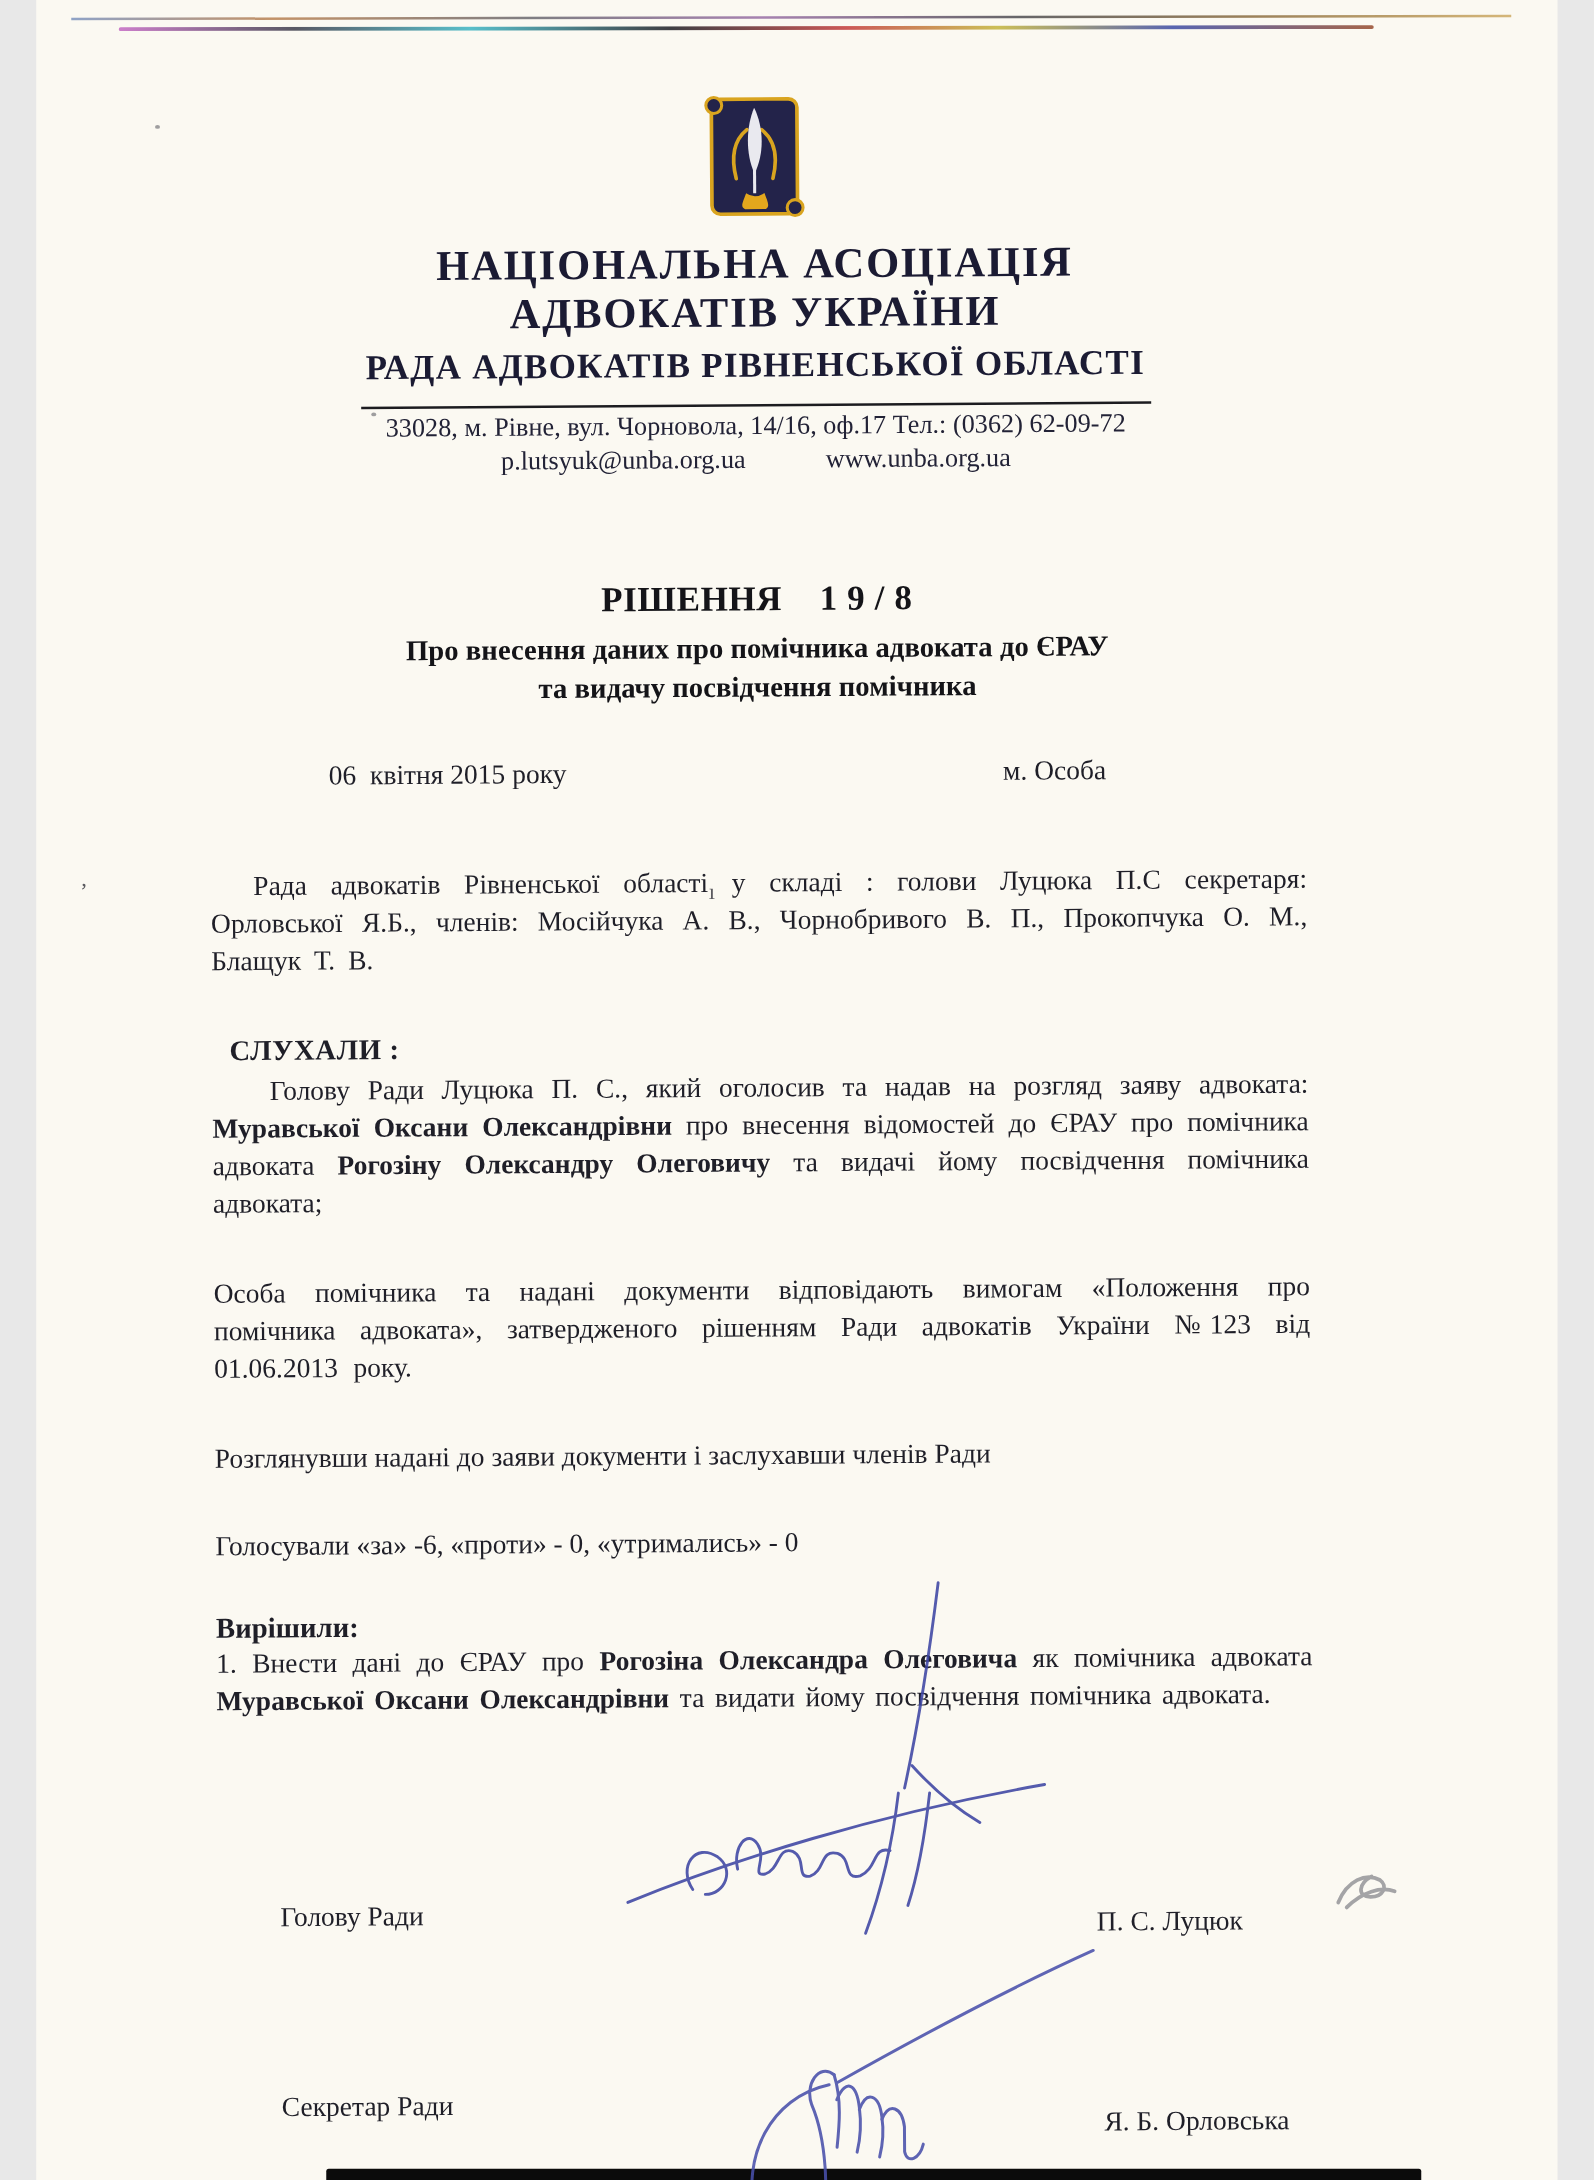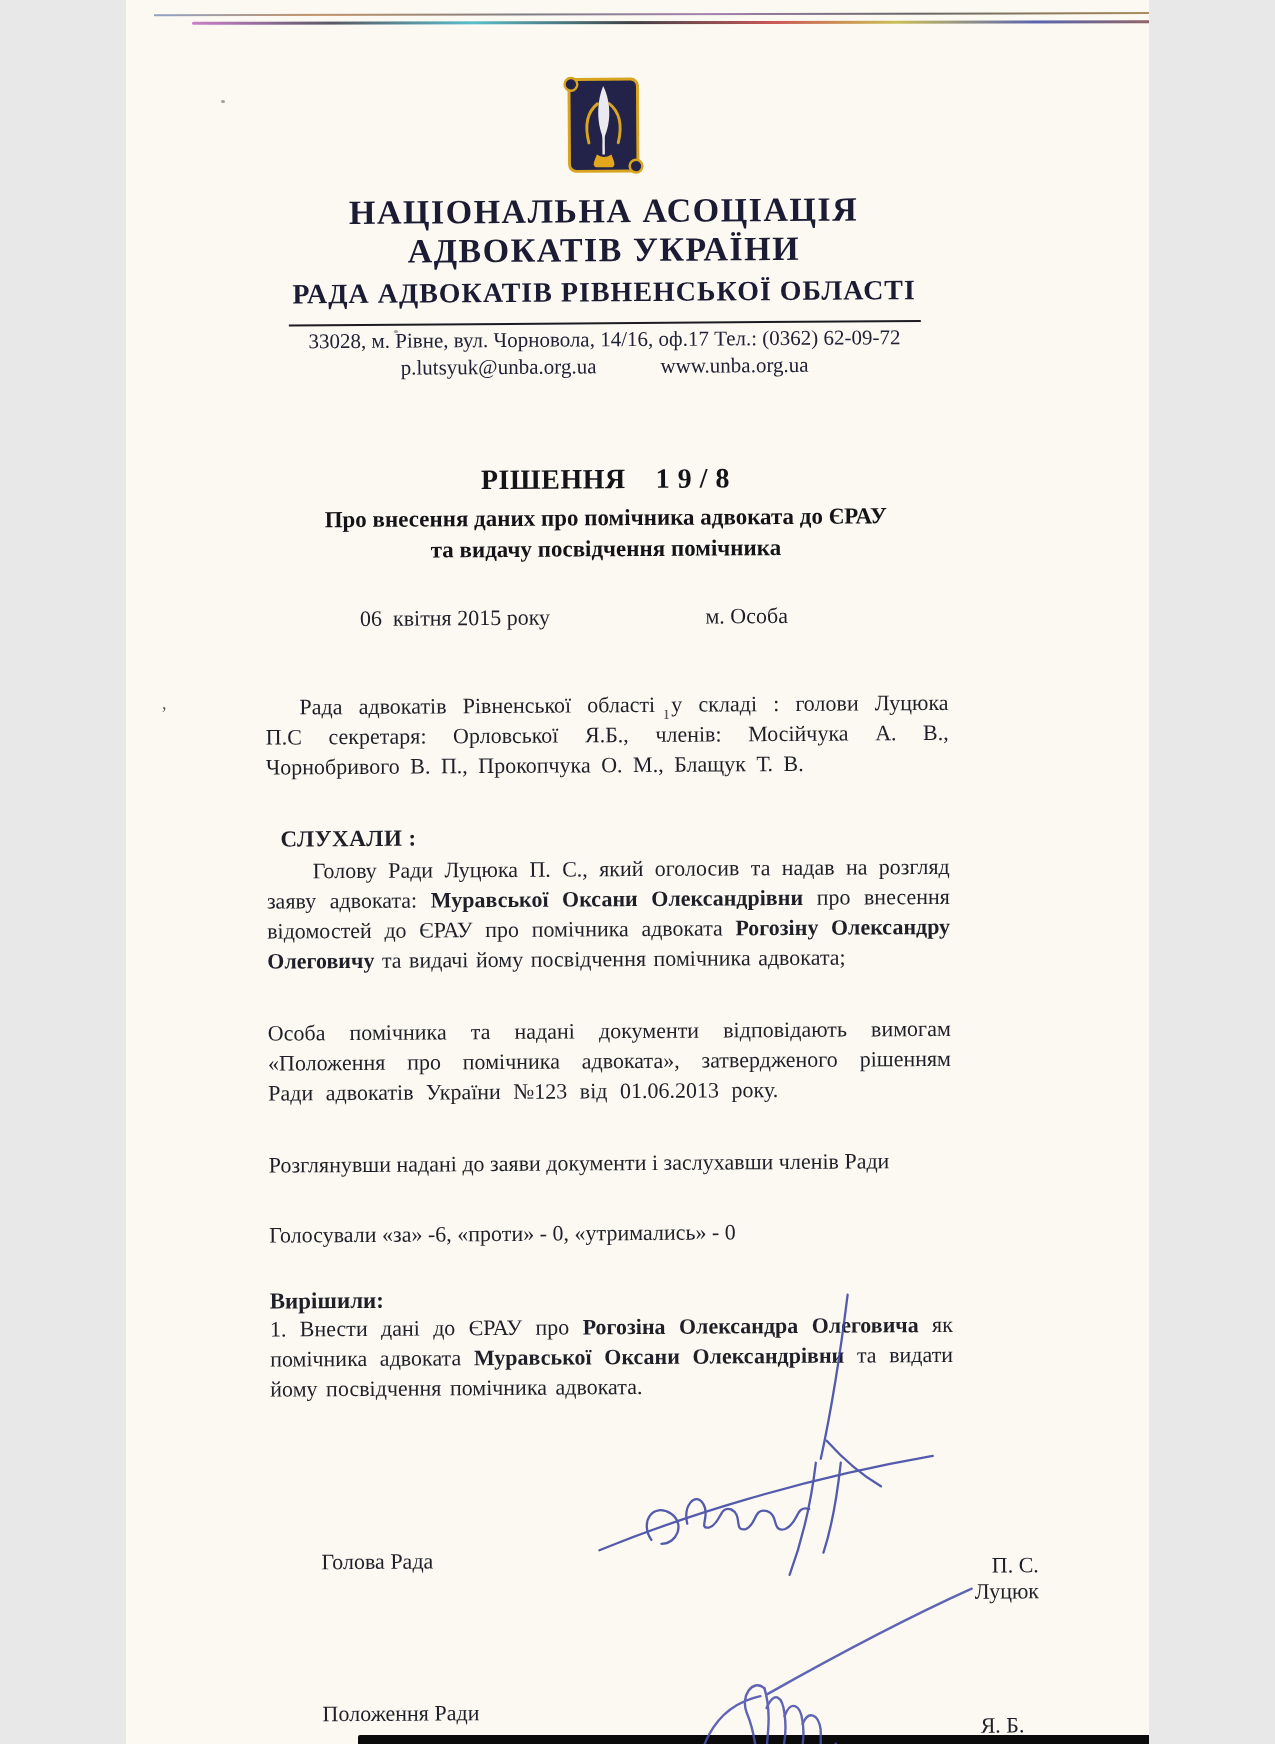--- a/index.html
+++ b/index.html
@@ -1,18 +1,18 @@
 <!DOCTYPE html>
 <html><head>
 <meta charset="utf-8">
 <style>
   html,body { margin:0; padding:0; background:#e8e8e8; }
   .page {
     position: relative;
-    width: 1023px;
+    width: 1217px;
     height: 1744px;
     margin: 0 auto;
     background: #fbf9f2;
     overflow: hidden;
     font-family: "Liberation Serif", "DejaVu Serif", serif;
     color: #1f1f28;
   }
   
   .artifact-line1 {
     position:absolute; top:13px; left:28px; width:1152px; height:2px;
@@ -128,23 +128,23 @@
     <div class="para p-vidpovid">Особа помічника та надані документи відповідають вимогам «Положення про помічника адвоката», затвердженого рішенням Ради адвокатів України №123 від 01.06.2013 року.</div>
 
     <div class="para p-rozgl">Розглянувши надані до заяви документи  і  заслухавши членів Ради</div>
 
     <div class="para p-golos">Голосували «за» -6, «проти» - 0, «утримались» - 0</div>
 
     <div class="decided-label">Вирішили:</div>
     <div class="para p-decided"><span>1. Внести дані  до ЄРАУ про </span><b>Рогозіна Олександра Олеговича</b><span> як помічника  адвоката </span><b>Муравської Оксани Олександрівни</b><span> та видати  йому посвідчення помічника адвоката.</span></div>
 
     <div class="sig-area">
-      <span class="sig-label chairman-role">Голова Рада</span>
+      <span class="sig-label chairman-role">Голову Ради</span>
       <span class="sig-label chairman-name">П. С. Луцюк</span>
-      <span class="sig-label secretary-role">Положення Ради</span>
+      <span class="sig-label secretary-role">Секретар Ради</span>
       <span class="sig-label secretary-name">Я. Б. Орловська</span>
 
       <svg class="sig-svg sig1" width="350" height="300" viewBox="0 0 350 300">
         <g fill="none" stroke="#3d45a3" stroke-width="2.3" stroke-linecap="round" opacity="0.88">
           <path d="M258,4 C252,50 243,110 230,168"></path>
           <path d="M8,258 C90,225 210,188 342,166"></path>
           <path d="M60,248 C48,230 62,210 80,222 C94,232 86,252 70,252"></path>
           <path d="M96,232 C92,214 104,200 112,212 C120,224 106,238 118,236 C130,232 128,214 140,218 C152,224 142,240 154,238 C166,234 162,216 176,220 C188,224 180,242 194,238 C208,232 204,214 218,218"></path>
           <path d="M225,172 C220,212 210,252 198,284"></path>
           <path d="M250,172 C246,206 240,238 232,262"></path>

